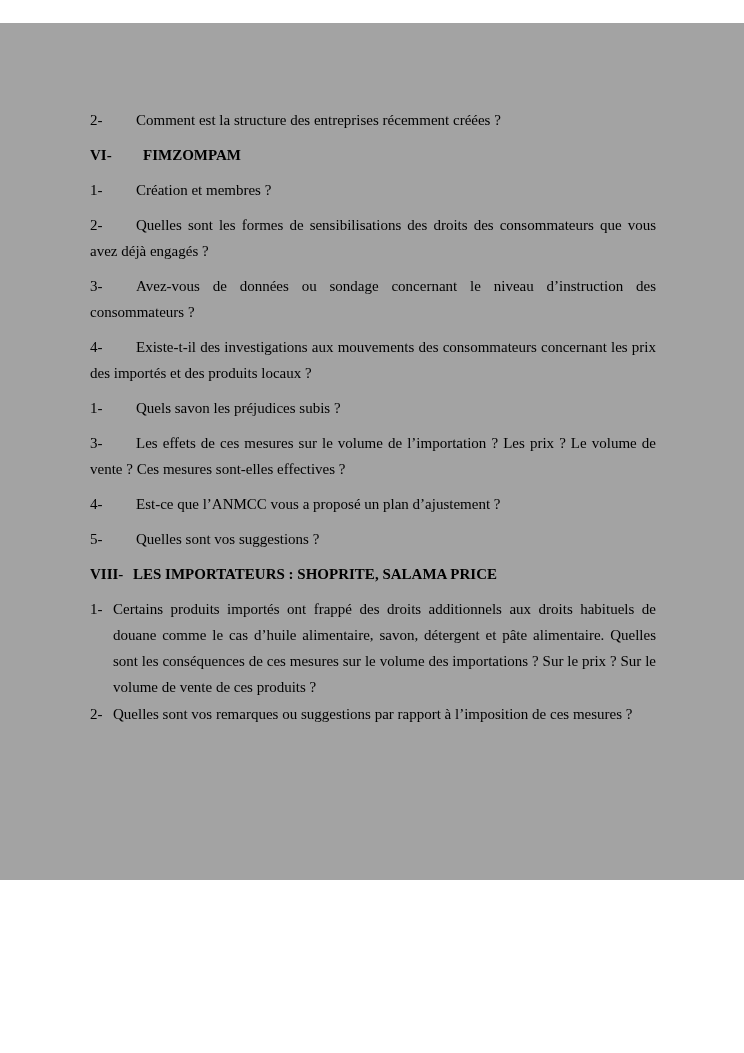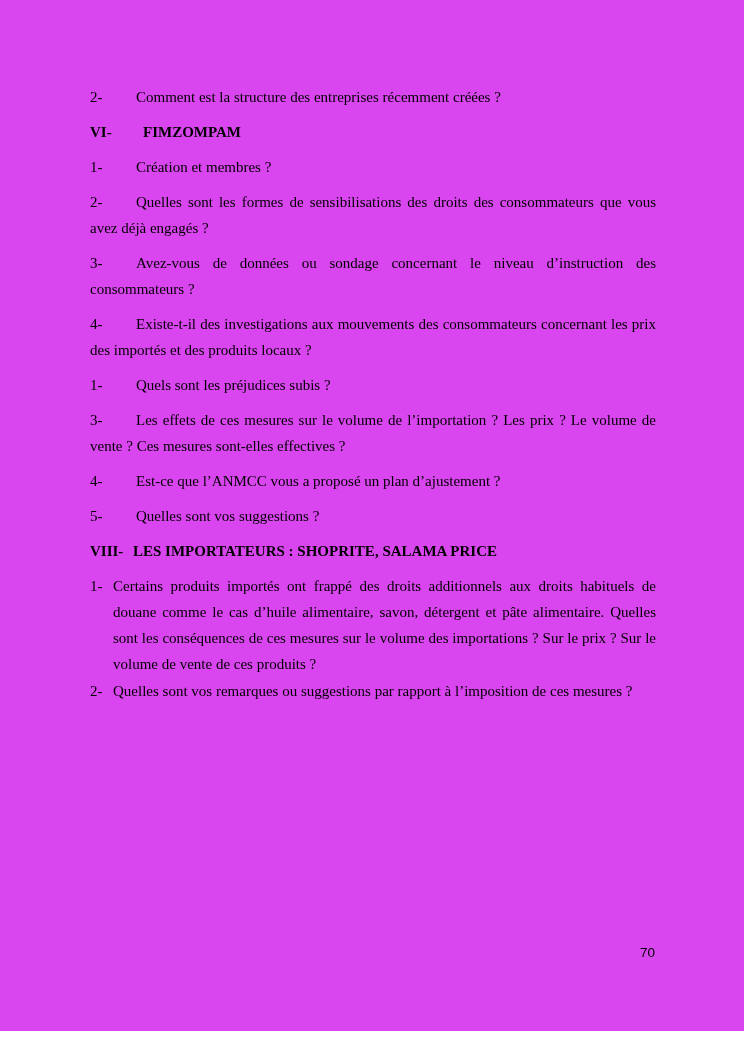--- a/index.html
+++ b/index.html
@@ -3,25 +3,26 @@
 <meta charset="utf-8">
 <style>
   html, body {
     margin: 0;
     padding: 0;
     background: #ffffff;
   }
   .page {
     position: relative;
     width: 744px;
-    height: 1031px;
-    background: #d946ef;
+    height: 857px;
+    background: #a3a3a3;
     overflow: hidden;
     font-family: "Liberation Serif", serif;
     color: #000000;
+    margin-top: 23px;
   }
   .content {
     position: absolute;
     left: 90px;
     top: 84px;
     width: 566px;
   }
   .para {
     margin: 0 0 9px 0;
     font-size: 15px;
@@ -68,21 +69,21 @@
 
     <p class="para item"><span class="num">1-</span><span>Création et membres ?</span></p>
 
     <p class="para item"><span class="num">2-</span><span>Quelles sont les formes de sensibilisations des droits des consommateurs que vous avez déjà engagés ?</span></p>
 
     <p class="para item"><span class="num">3-</span><span>Avez-vous de données ou sondage concernant le niveau d’instruction des consommateurs ?</span></p>
 
     <p class="para item"><span class="num">4-</span><span>Existe-t-il des investigations aux mouvements des consommateurs concernant les prix des importés et des produits locaux ?</span></p>
 
 
-    <p class="para item"><span class="num">1-</span><span>Quels sont les préjudices subis ?</span></p>
+    <p class="para item"><span class="num">1-</span><span>Quels savon les préjudices subis ?</span></p>
 
 
     <p class="para item"><span class="num">3-</span><span>Les effets de ces mesures sur le volume de l’importation ? Les prix ? Le volume de vente ? Ces mesures sont-elles effectives ?</span></p>
 
     <p class="para item"><span class="num">4-</span><span>Est-ce que l’ANMCC vous a proposé un plan d’ajustement ?</span></p>
 
     <p class="para item"><span class="num">5-</span><span>Quelles sont vos suggestions ?</span></p>
 
     <p class="para heading"><span class="num num-w43">VIII-</span><span>LES IMPORTATEURS : SHOPRITE, SALAMA PRICE</span></p>
 

